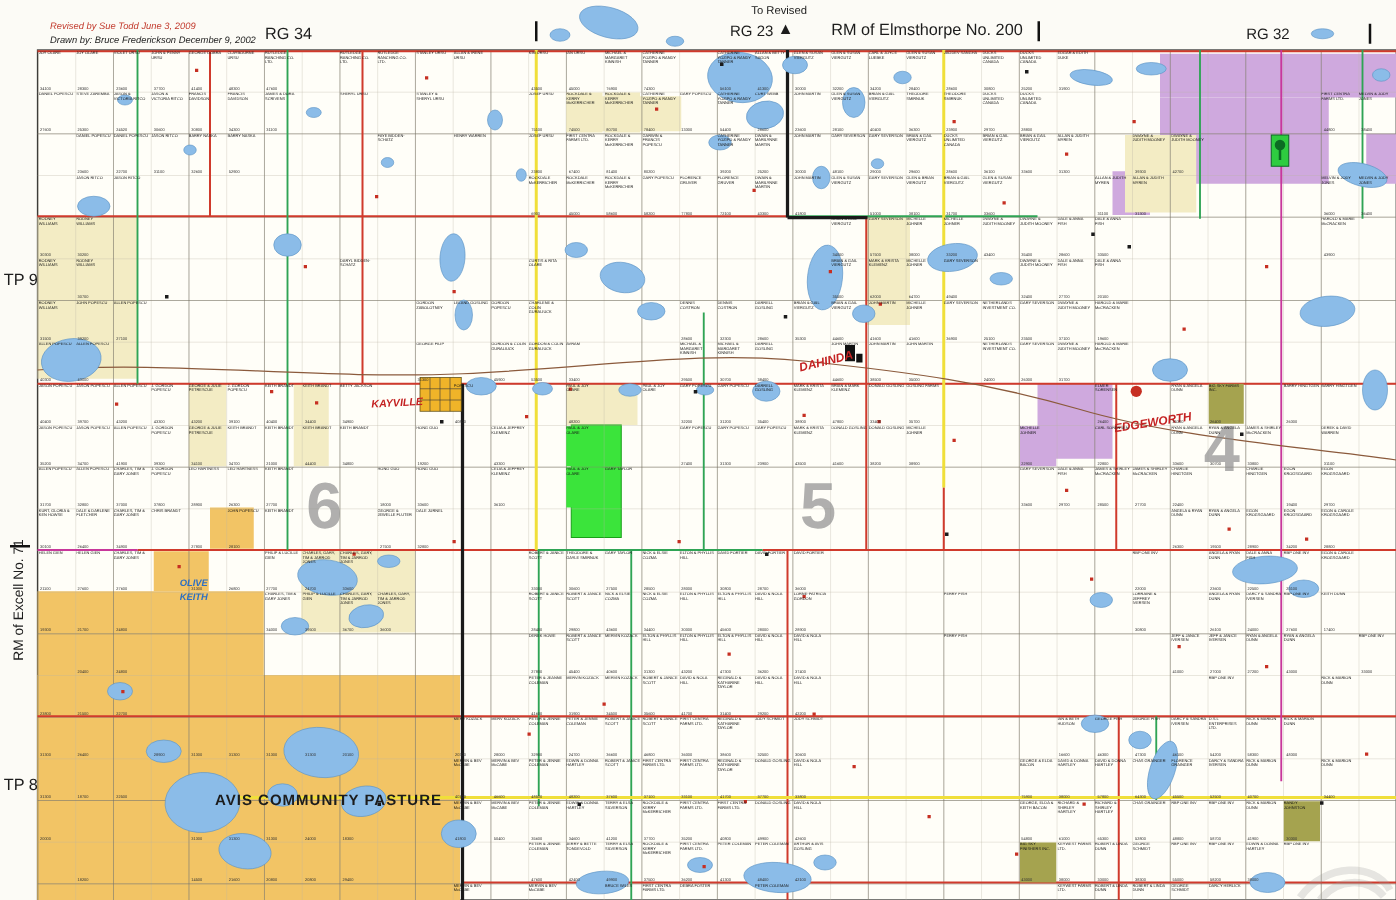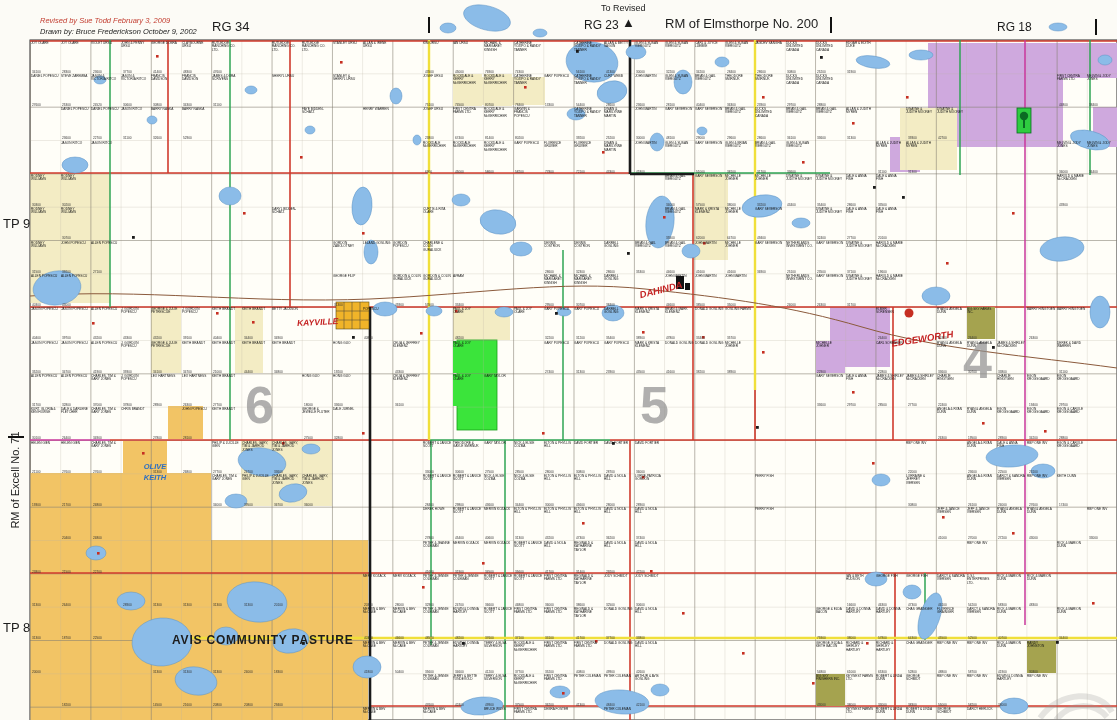--- a/index.html
+++ b/index.html
@@ -259,28 +259,28 @@
     <g>
       <rect x="336" y="302" width="33" height="27" fill="#F0B429" stroke="#5a4a12" stroke-width="0.6"></rect>
       <path d="M344 302 V329 M352 302 V329 M360 302 V329 M336 311 H369 M336 320 H369" stroke="#3c3c3c" stroke-width="0.5" fill="none"></path>
     </g>
     <g stroke="#9a9a9a" stroke-width="6" fill="none" opacity="0.25">
       <path d="M1040 718 C1060 690 1100 690 1112 712"></path>
       <path d="M1056 720 C1070 702 1094 702 1107 717"></path>
     </g>
   </svg>
 
-  <div class="lbl lbl-red" style="left:40px;top:16px;font-size:7.5px;">Revised by Sue Todd    February 3, 2009</div>
-  <div class="lbl" style="left:40px;top:27px;font-size:7.5px;font-style:italic;">Drawn by: Bruce Frederickson October 9, 2002</div>
+  <div class="lbl lbl-red" style="left:40px;top:16px;font-size:7.5px;">Revised by Sue Todd    June 3, 2009</div>
+  <div class="lbl" style="left:40px;top:27px;font-size:7.5px;font-style:italic;">Drawn by: Bruce Frederickson December 9, 2002</div>
   <div class="lbl" style="left:212px;top:19px;font-size:13px;">RG 34</div>
   <div class="lbl" style="left:601px;top:3px;font-size:9px;">To Revised</div>
   <div class="lbl" style="left:584px;top:18px;font-size:12px;">RG 23</div>
   <div class="lbl" style="left:622px;top:15px;font-size:13px;">▲</div>
   <div class="lbl" style="left:665px;top:16px;font-size:13px;">RM of Elmsthorpe No. 200</div>
-  <div class="lbl" style="left:997px;top:20px;font-size:12px;">RG 18</div>
+  <div class="lbl" style="left:997px;top:20px;font-size:12px;">RG 32</div>
   <div class="tick" style="left:428px;top:17px;"></div>
   <div class="tick" style="left:830px;top:17px;"></div>
   <div class="tick" style="left:1095px;top:19px;"></div>
 
   <div class="lbl" style="left:3px;top:216px;font-size:13px;">TP 9</div>
   <div class="lbl" style="left:3px;top:620px;font-size:13px;">TP 8</div>
   <div class="lbl vert" style="left:-40px;top:474px;width:110px;text-align:center;font-size:11px;">RM of Excell No. 71</div>
   <div class="tpdash" style="left:8px;top:436px;"></div>
 
   <div class="lbl lbl-town" style="left:297px;top:317px;font-size:8.5px;transform:rotate(-3deg);">KAYVILLE</div>

